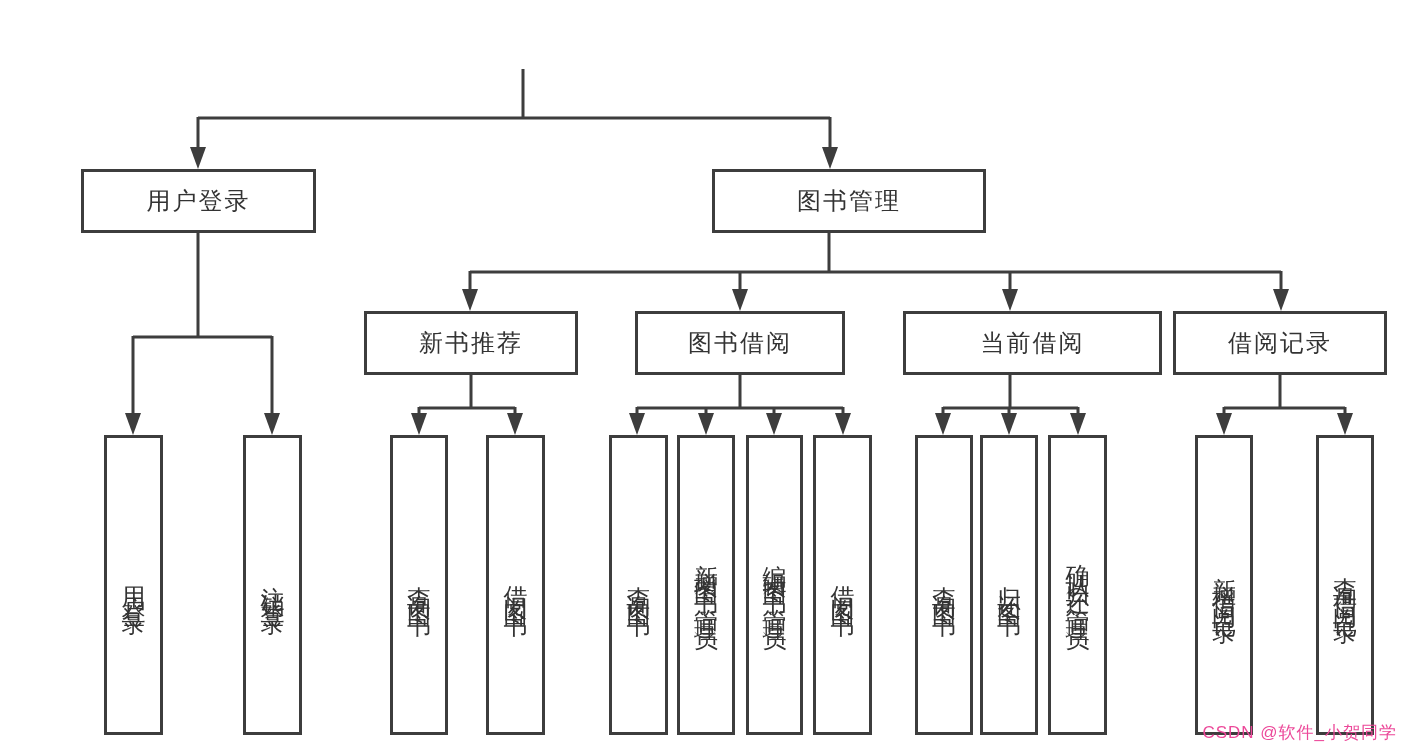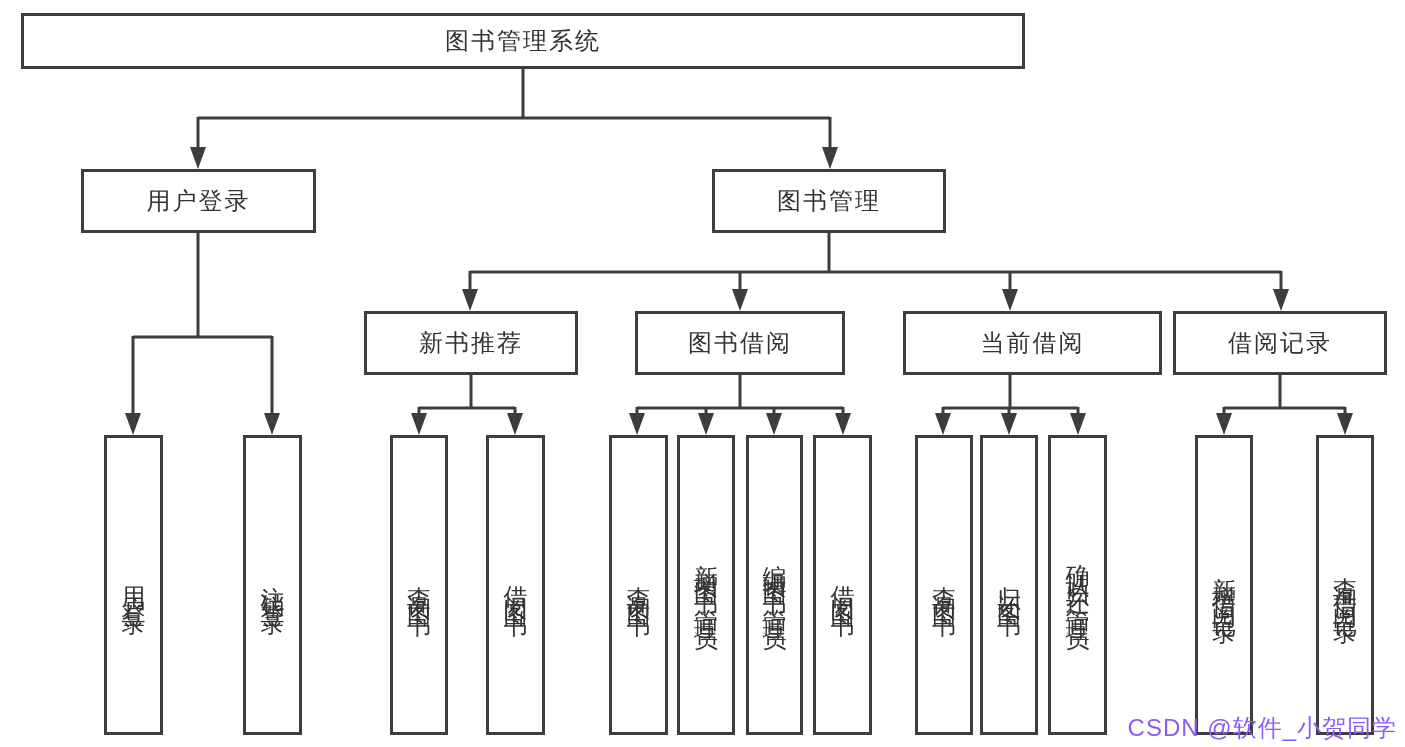--- a/index.html
+++ b/index.html
@@ -25,21 +25,21 @@
     align-items: center;
     justify-content: center;
     color: #333333;
     font-size: 24px;
     letter-spacing: 2px;
     white-space: nowrap;
   }
   .node.h { height: 64px; }
   #n-root   { left: 21px;  top: 13px;  width: 1004px; height: 56px; }
   #n-login  { left: 81px;  top: 169px; width: 235px; }
-  #n-mgmt   { left: 712px; top: 169px; width: 234px; }
+  #n-mgmt   { left: 712px; top: 169px; width: 274px; }
   #n-newrec { left: 364px; top: 311px; width: 214px; }
   #n-borrow { left: 635px; top: 311px; width: 210px; }
   #n-curr   { left: 903px; top: 311px; width: 259px; }
   #n-record { left: 1173px; top: 311px; width: 214px; }
   .node.v { top: 435px; height: 300px; width: 59px; }
   .node.v .vtext {
     writing-mode: vertical-rl;
     text-orientation: mixed;
     letter-spacing: 9px;
     font-size: 24px;
@@ -55,22 +55,22 @@
   #l8  { left: 813px; }
   #l9  { left: 915px; width: 58px; }
   #l10 { left: 980px; width: 58px; }
   #l11 { left: 1048px; }
   #l12 { left: 1195px; width: 58px; }
   #l13 { left: 1316px; width: 58px; }
   .watermark {
     position: absolute;
     right: 8px;
     bottom: 3px;
-    font-size: 24px;
-    color: #8b5cf6;
+    font-size: 17px;
+    color: #ec4899;
     letter-spacing: 1px;
   }
 </style>
 </head>
 <body>
 
 <div class="canvas">
 
   <svg class="connectors" viewBox="0 0 1405 747" xmlns="http://www.w3.org/2000/svg">
     <g stroke="#3d3d3d" stroke-width="3" fill="none">
@@ -105,21 +105,20 @@
       <polygon points="766,413 782,413 774,435"></polygon>
       <polygon points="835,413 851,413 843,435"></polygon>
       <polygon points="935,413 951,413 943,435"></polygon>
       <polygon points="1001,413 1017,413 1009,435"></polygon>
       <polygon points="1070,413 1086,413 1078,435"></polygon>
       <polygon points="1216,413 1232,413 1224,435"></polygon>
       <polygon points="1337,413 1353,413 1345,435"></polygon>
     </g>
   </svg>
 
-  <div class="node" id="n-root">图书管理系统</div>
 
   <div class="node h" id="n-login">用户登录</div>
   <div class="node h" id="n-mgmt">图书管理</div>
 
   <div class="node h" id="n-borrow">图书借阅</div>
   <div class="node h" id="n-newrec">新书推荐</div>
   <div class="node h" id="n-curr">当前借阅</div>
   <div class="node h" id="n-record">借阅记录</div>
 
   <div class="node v" id="l1">

